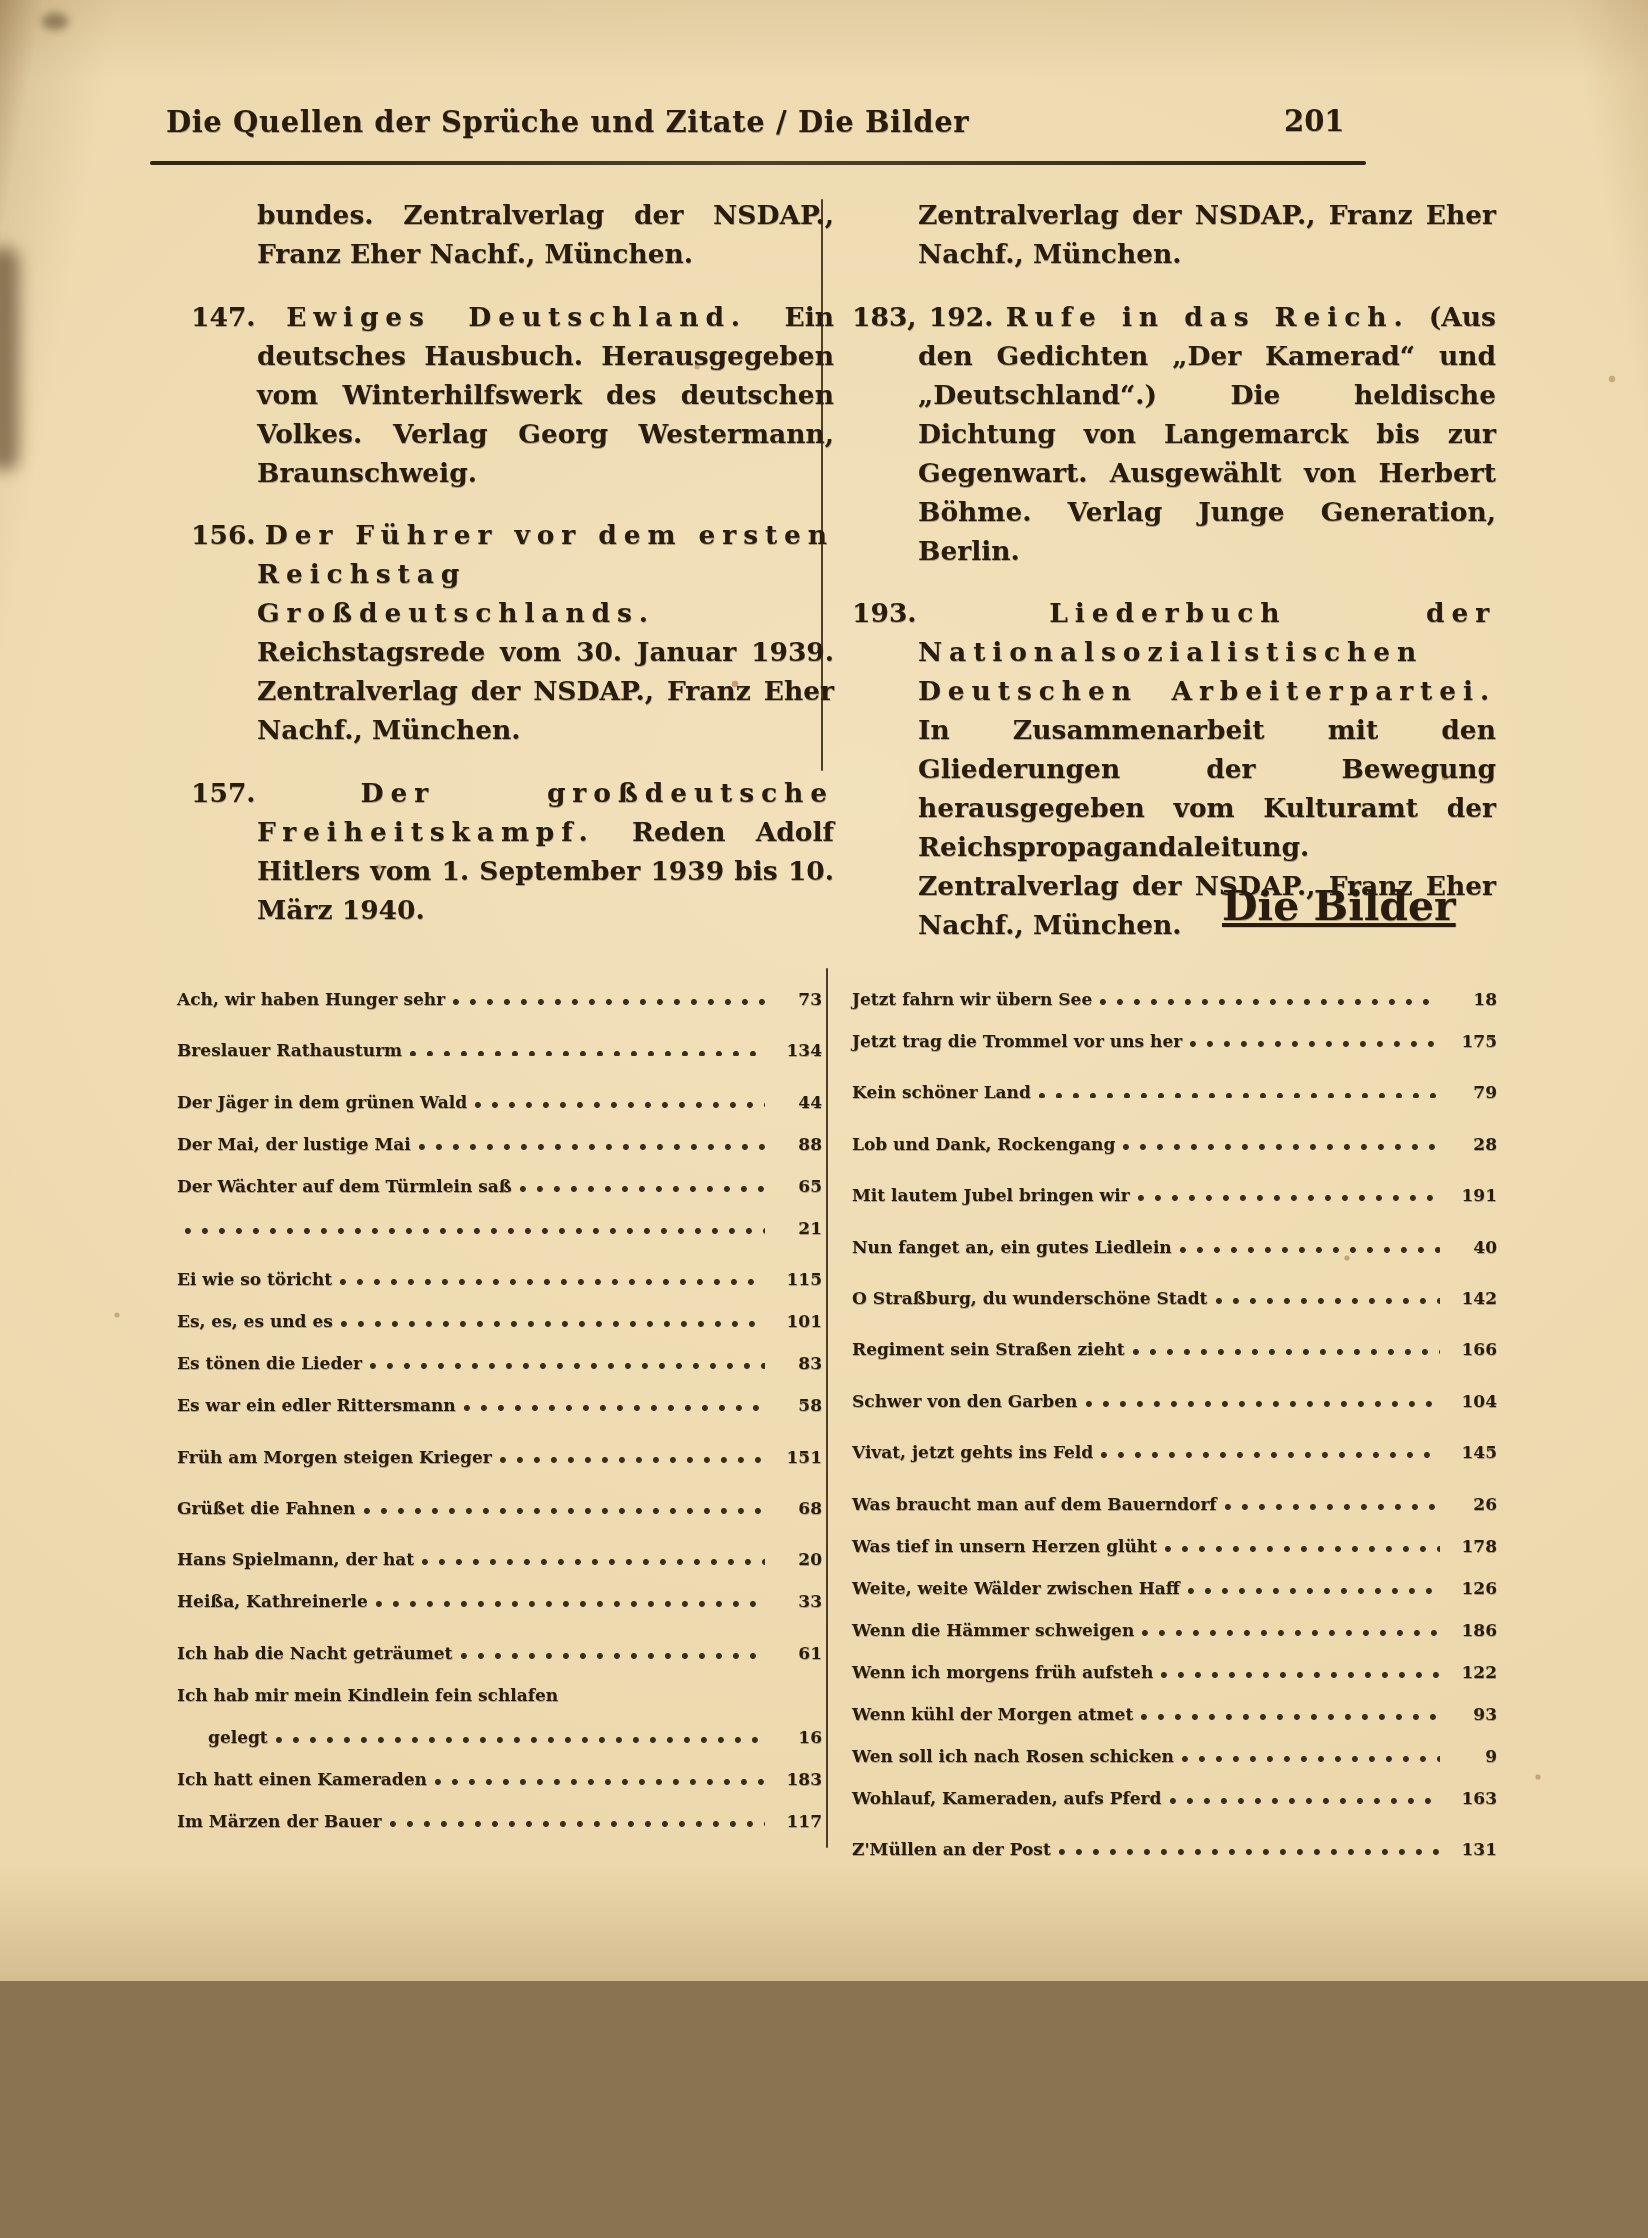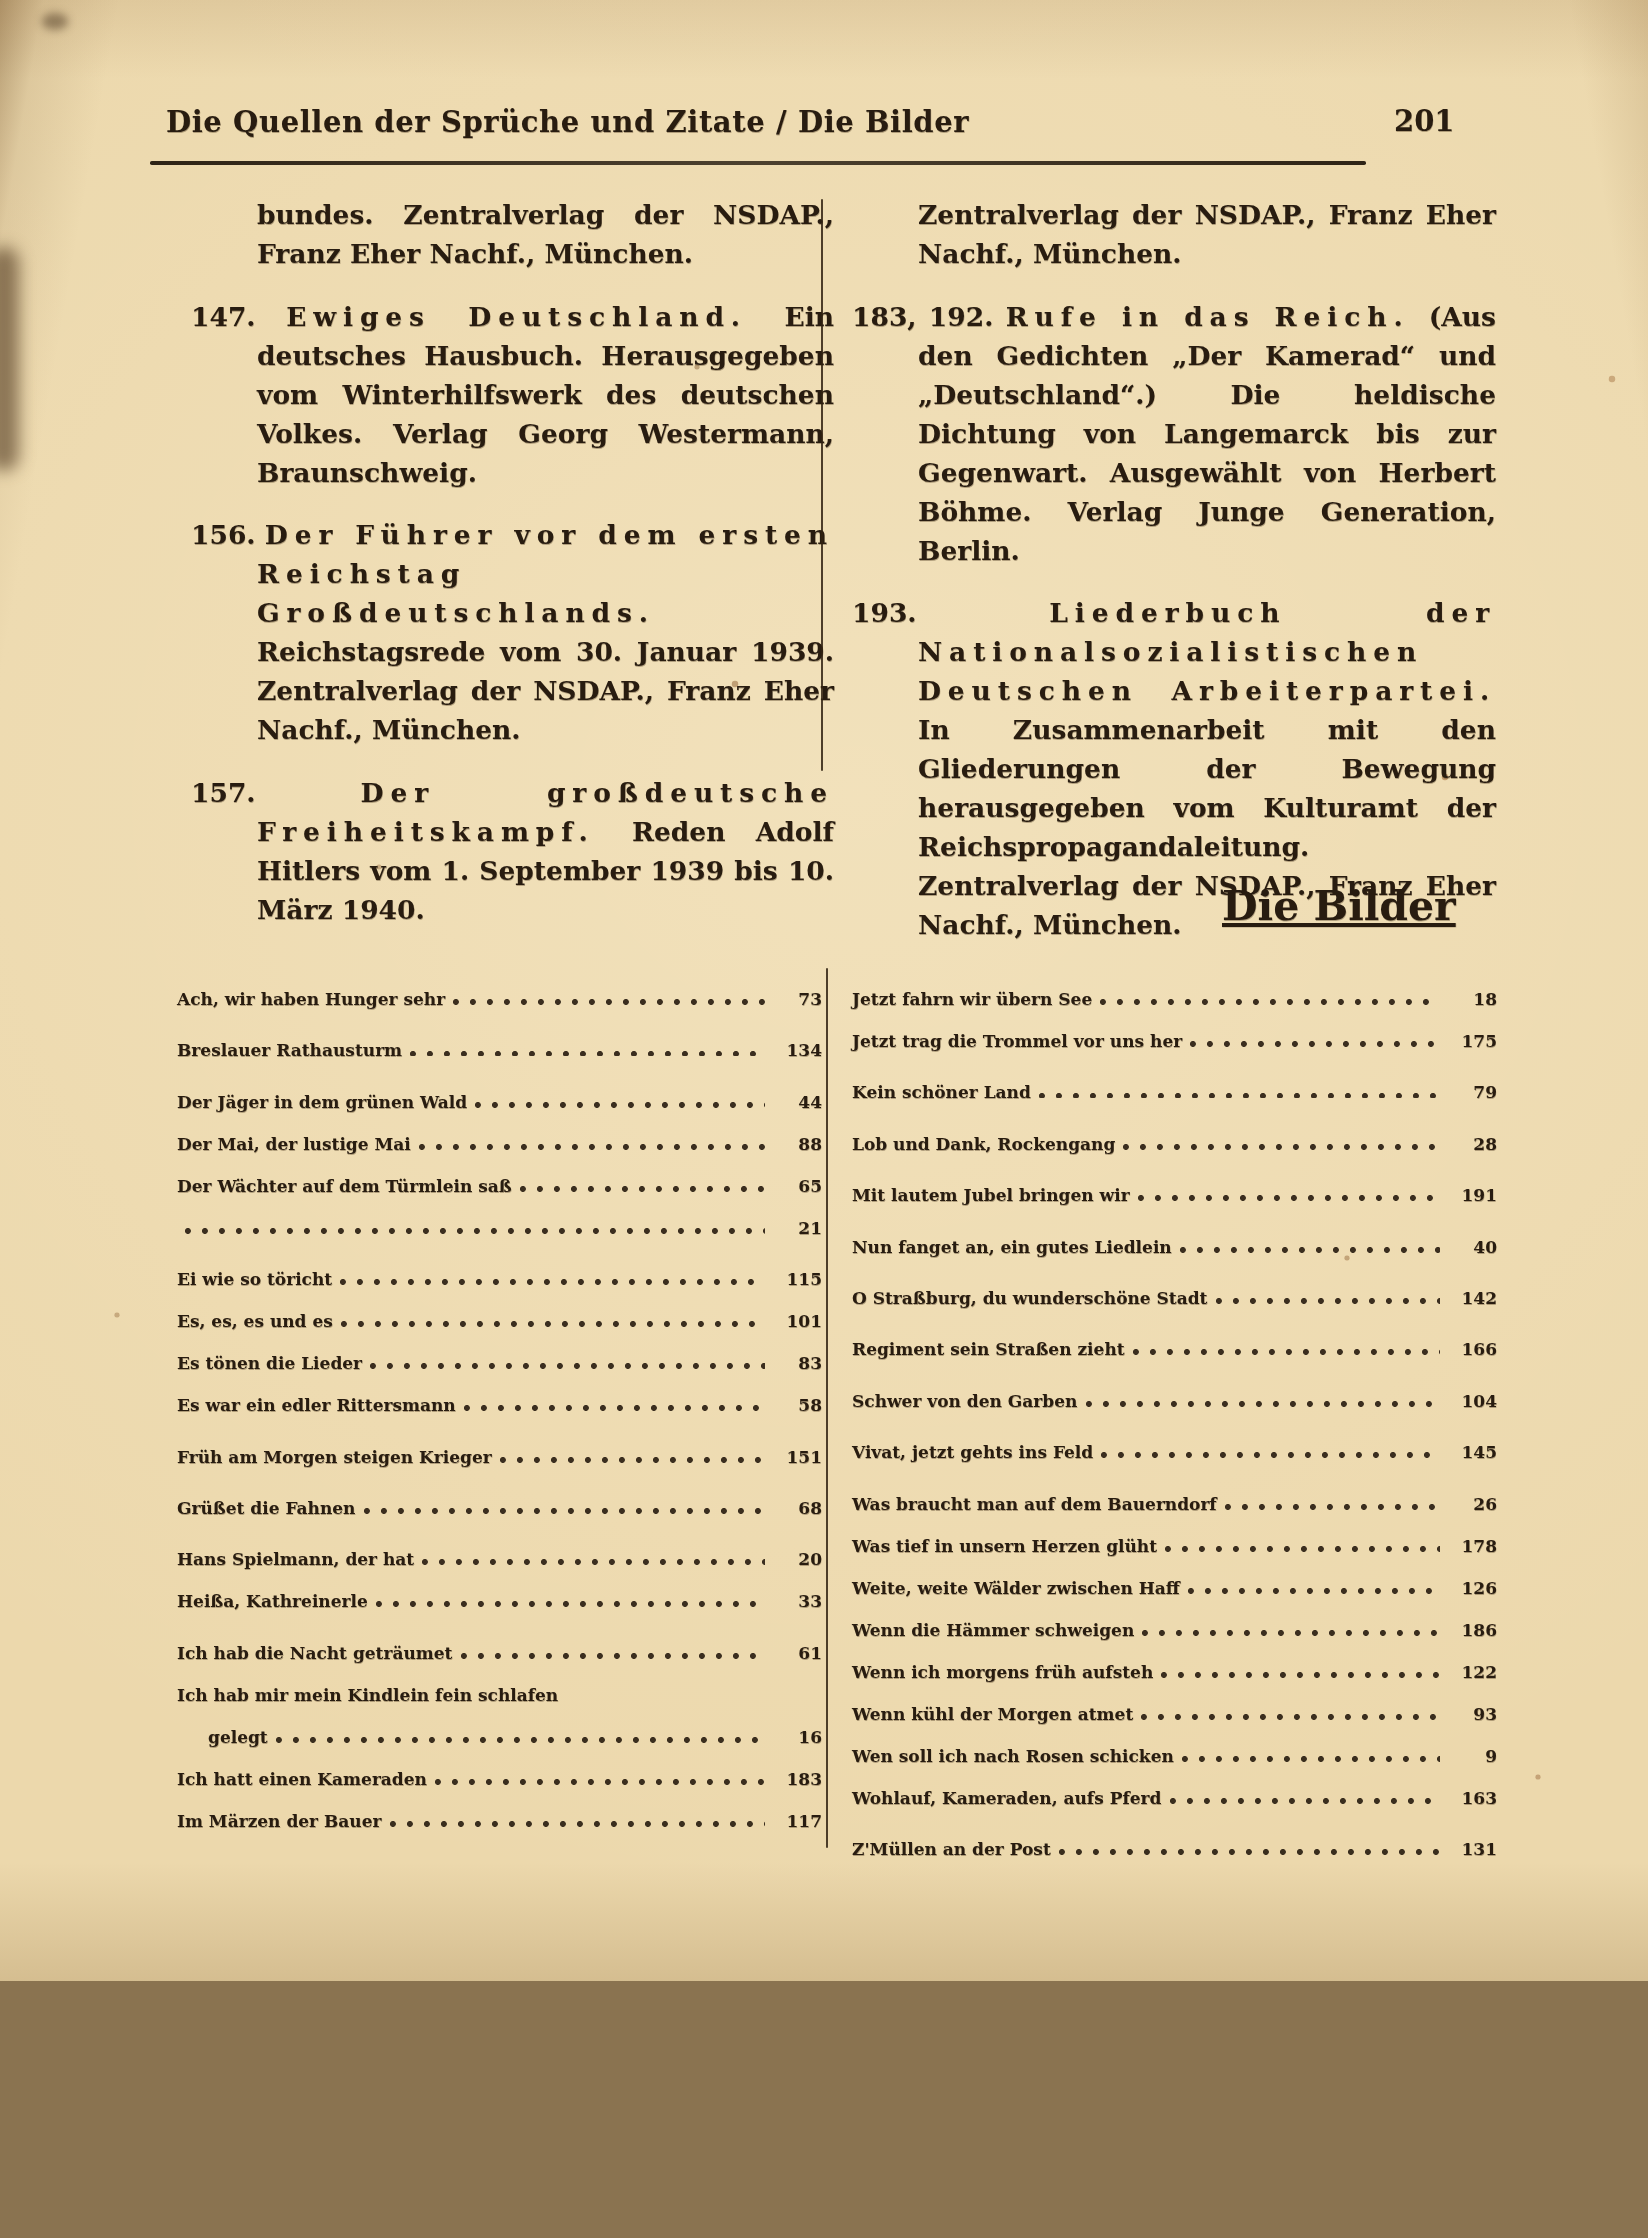--- a/index.html
+++ b/index.html
@@ -40,21 +40,21 @@
       489px 2078px 0.6px 1.2px rgba(140,90,40,0.35),
       1345px 1256px 0.6px 0.6px rgba(130,80,35,0.4),
       377px 865px 0.6px 0.6px rgba(130,80,35,0.35),
       1610px 377px 0.6px 1.2px rgba(150,95,45,0.4),
       115px 1313px 0.6px 0.6px rgba(130,80,35,0.35),
       1536px 1775px 0.6px 0.6px rgba(140,85,40,0.4),
       695px 365px 0.6px 0.6px rgba(120,75,30,0.4);
   }
 
   .running-head-title { position: absolute; left: 166px; top: 105px; font-size: 29px; letter-spacing: 0.6px; white-space: nowrap; }
-  .running-head-page  { position: absolute; left: 1394px; top: 104px; font-size: 29px; }
+  .running-head-page  { position: absolute; left: 1284px; top: 104px; font-size: 29px; }
   .head-rule {
     position: absolute; left: 150px; top: 161px; width: 1216px; height: 4.1px;
     background: linear-gradient(90deg, rgba(36,26,14,0.95), rgba(36,26,14,0.8) 50%, rgba(36,26,14,0.95));
     border-radius: 1.8px;
   }
 
   .bib { position: absolute; font-size: 26.5px; }
   .bib.left  { left: 191px;  top: 195px; width: 643px; }
   .bib.right { left: 852px; top: 195px; width: 644px; }
   .bib-entry {

